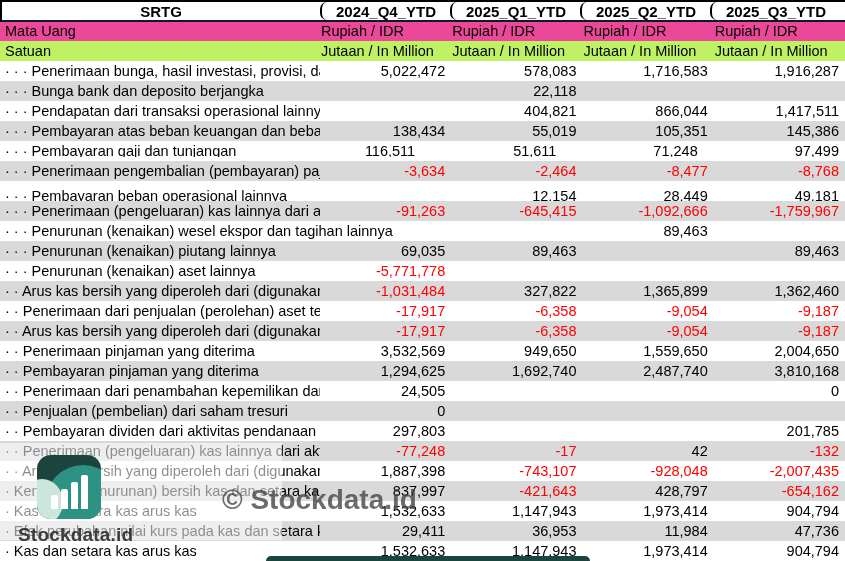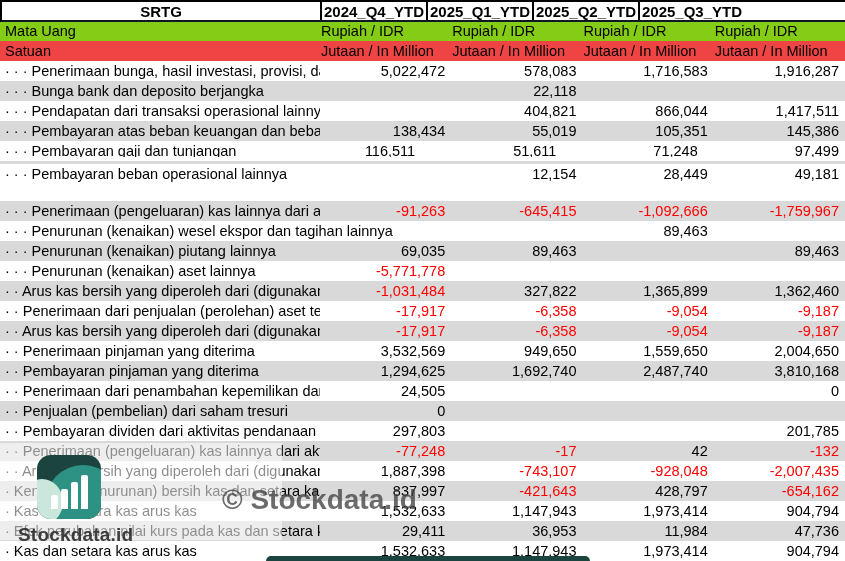--- a/index.html
+++ b/index.html
@@ -10,21 +10,21 @@
   }
   
   .hdr {
     position:absolute; top:0; left:0; width:845px; height:22px;
     display:flex; box-sizing:border-box; background:#fff;
     border-top:2px solid #000; border-bottom:2px solid #0f172a; border-left:2px solid #000;
     font-weight:bold; font-size:15px;
   }
   .hdr .cell { box-sizing:border-box; display:flex; align-items:center; justify-content:center; height:100%; }
   .hdr .c0 { width:318px; }
-  .hdr .cv { width:106px; border-left:2px solid #000; }
+  .hdr .cv { width:130px; border-left:2px solid #000;border-radius:7px; }
   
   .row { position:absolute; left:0; width:845px; display:flex; white-space:nowrap; }
   .row .lbl { width:320px; box-sizing:border-box; padding-left:5px; overflow:hidden; }
   .row .val { width:131.25px; box-sizing:border-box; text-align:right; padding-right:6px; overflow:hidden; }
   .row.meta .val { text-align:left; padding-left:1px; padding-right:0; }
   .row.spill .lbl { overflow:visible; z-index:2; }
   .neg { color:var(--neg,#ff0000); }
   
   .wash { position:absolute; left:0; top:443px; width:282px; height:97px; background:rgba(255,255,255,0.55); z-index:5; }
   .logo-box {
@@ -52,28 +52,28 @@
 
   <div class="hdr">
     <div class="cell c0">SRTG</div>
     <div class="cell cv">2024_Q4_YTD</div>
     <div class="cell cv">2025_Q1_YTD</div>
     <div class="cell cv">2025_Q2_YTD</div>
     <div class="cell cv">2025_Q3_YTD</div>
   </div>
 
   <div id="rows">
-      <div class="row meta" style="top: 22px; height: 19px; line-height: 19px; background: #84cc16;">
+      <div class="row meta" style="top: 22px; height: 19px; line-height: 19px; background: #ec4899;">
         <div class="lbl">Mata Uang</div>
         <div class="val">Rupiah / IDR</div>
         <div class="val">Rupiah / IDR</div>
         <div class="val">Rupiah / IDR</div>
         <div class="val">Rupiah / IDR</div>
       </div>
-      <div class="row meta" style="top: 41px; height: 29px; line-height: 20px; background: #ef4444;">
+      <div class="row meta" style="top: 41px; height: 29px; line-height: 20px; background: #bef264;">
         <div class="lbl">Satuan</div>
         <div class="val">Jutaan / In Million</div>
         <div class="val">Jutaan / In Million</div>
         <div class="val">Jutaan / In Million</div>
         <div class="val">Jutaan / In Million</div>
       </div>
       <div class="row" style="top: 61px; height: 20px; line-height: 20px; background: rgb(255, 255, 255);">
         <div class="lbl">· · · Penerimaan bunga, hasil investasi, provisi, dan k</div>
         <div class="val">5,022,472</div>
         <div class="val">578,083</div>
@@ -108,21 +108,21 @@
         <div class="val">71,248</div>
         <div class="val">97,499</div>
       </div>
       <div class="row" style="top: 161px; height: 20px; line-height: 20px; background: rgb(217, 217, 217);">
         <div class="lbl">· · · Penerimaan pengembalian (pembayaran) pajak</div>
         <div class="val neg">-3,634</div>
         <div class="val neg">-2,464</div>
         <div class="val neg">-8,477</div>
         <div class="val neg">-8,768</div>
       </div>
-      <div class="row" style="top: 164px; height: 20px; line-height: 20px; background: rgb(255, 255, 255);">
+      <div class="row" style="top: 186px; height: 20px; line-height: 20px; background: rgb(255, 255, 255);">
         <div class="lbl">· · · Pembayaran beban operasional lainnya</div>
         <div class="val"></div>
         <div class="val">12,154</div>
         <div class="val">28,449</div>
         <div class="val">49,181</div>
       </div>
       <div class="row" style="top: 201px; height: 20px; line-height: 20px; background: rgb(217, 217, 217);">
         <div class="lbl">· · · Penerimaan (pengeluaran) kas lainnya dari aktiv</div>
         <div class="val neg">-91,263</div>
         <div class="val neg">-645,415</div>

